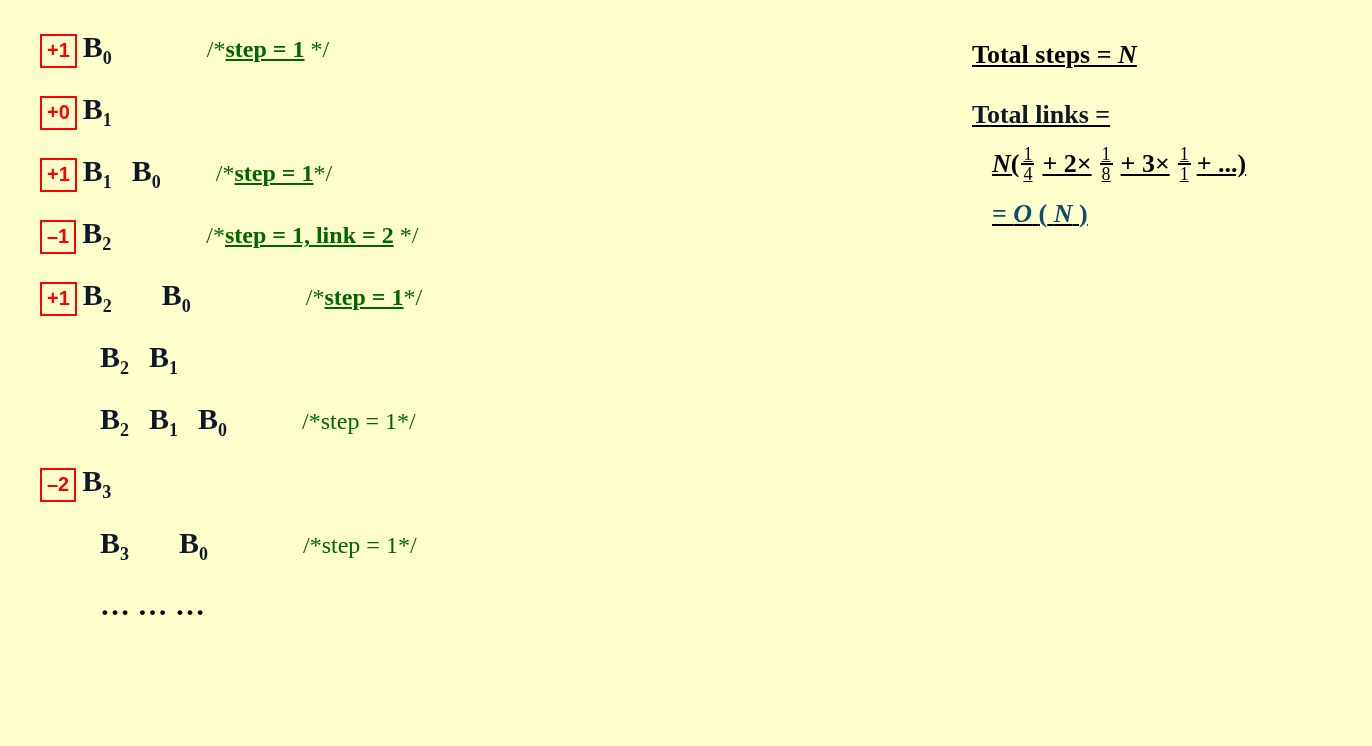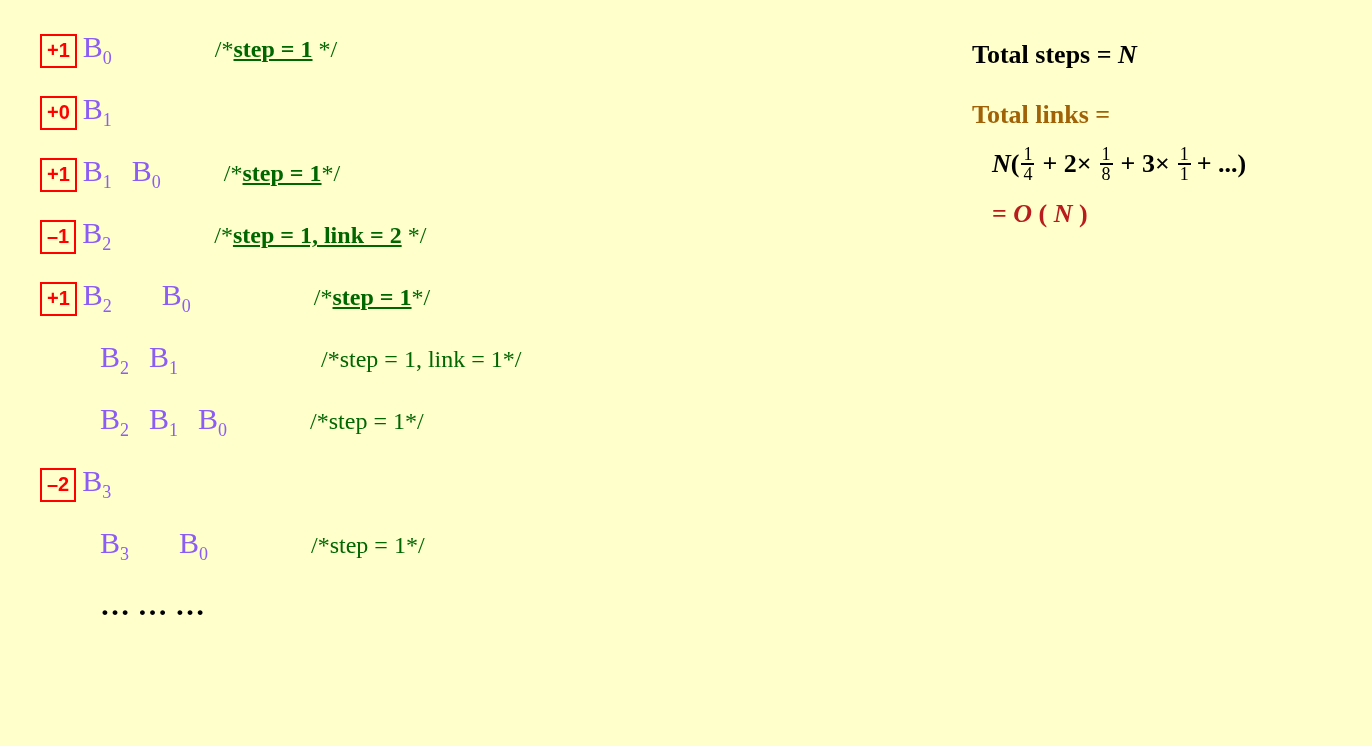--- a/index.html
+++ b/index.html
@@ -21,20 +21,21 @@
 
     .left-panel {
       flex: 1;
       padding-top: 10px;
     }
 
     .right-panel {
       width: 400px;
       padding-top: 20px;
       padding-left: 40px;
+      text-decoration: underline;
     }
 
     .row {
       display: flex;
       align-items: baseline;
       margin-bottom: 10px;
       min-height: 52px;
     }
 
     .badge {
@@ -47,55 +48,55 @@
       font-size: 20px;
       padding: 2px 5px;
       margin-right: 6px;
       min-width: 36px;
       height: 34px;
       font-family: Arial, sans-serif;
     }
 
     .b-term {
       font-size: 30px;
-      font-weight: normal;
-      color: #8b5cf6;
+      font-weight: bold;
+      color: #0f172a;
       margin-right: 10px;
     }
 
     .b-sub {
       font-size: 18px;
       vertical-align: sub;
     }
 
     .comment {
       font-size: 24px;
       color: #006600;
-      margin-left: 13px;
+      margin-left: 5px;
     }
 
     .comment-underline {
       text-decoration: underline;
       font-weight: bold;
     }
 
     .indent1 { margin-left: 60px; }
 
     
     .total-steps {
       font-size: 26px;
       font-weight: bold;
       color: #000;
       margin-bottom: 30px;
     }
 
     .total-links-label {
       font-size: 26px;
       font-weight: bold;
-      color: #a16207;
+      color: #0f172a;
       margin-bottom: 15px;
     }
 
     .frac {
       display: inline-flex;
       flex-direction: column;
       align-items: center;
       vertical-align: middle;
       font-size: 18px;
       line-height: 1;
@@ -116,21 +117,21 @@
     .formula-line {
       display: flex;
       align-items: center;
       margin-left: 20px;
       margin-bottom: 8px;
     }
 
     .on-line {
       font-size: 26px;
       font-weight: bold;
-      color: #b91c1c;
+      color: #0c4a6e;
       margin-left: 20px;
       margin-top: 16px;
     }
 
     .ellipsis-row {
       margin-left: 60px;
       font-size: 30px;
       font-weight: bold;
       color: #000;
       margin-top: 5px;
@@ -179,21 +180,20 @@
       <span class="b-term">B<sub class="b-sub">0</sub></span>
       <span style="width:100px;display:inline-block;"></span>
       <span class="comment">/*<span class="comment-underline">step = 1</span>*/</span>
     </div>
 
     <div class="row indent1">
       <span class="b-term">B<sub class="b-sub">2</sub></span>
       <span style="width:10px;display:inline-block;"></span>
       <span class="b-term">B<sub class="b-sub">1</sub></span>
       <span style="width:120px;display:inline-block;"></span>
-      <span class="comment">/*step = 1, link = 1*/</span>
     </div>
 
     <div class="row indent1">
       <span class="b-term">B<sub class="b-sub">2</sub></span>
       <span style="width:10px;display:inline-block;"></span>
       <span class="b-term">B<sub class="b-sub">1</sub></span>
       <span style="width:10px;display:inline-block;"></span>
       <span class="b-term">B<sub class="b-sub">0</sub></span>
       <span style="width:60px;display:inline-block;"></span>
       <span class="comment">/*step = 1*/</span>

